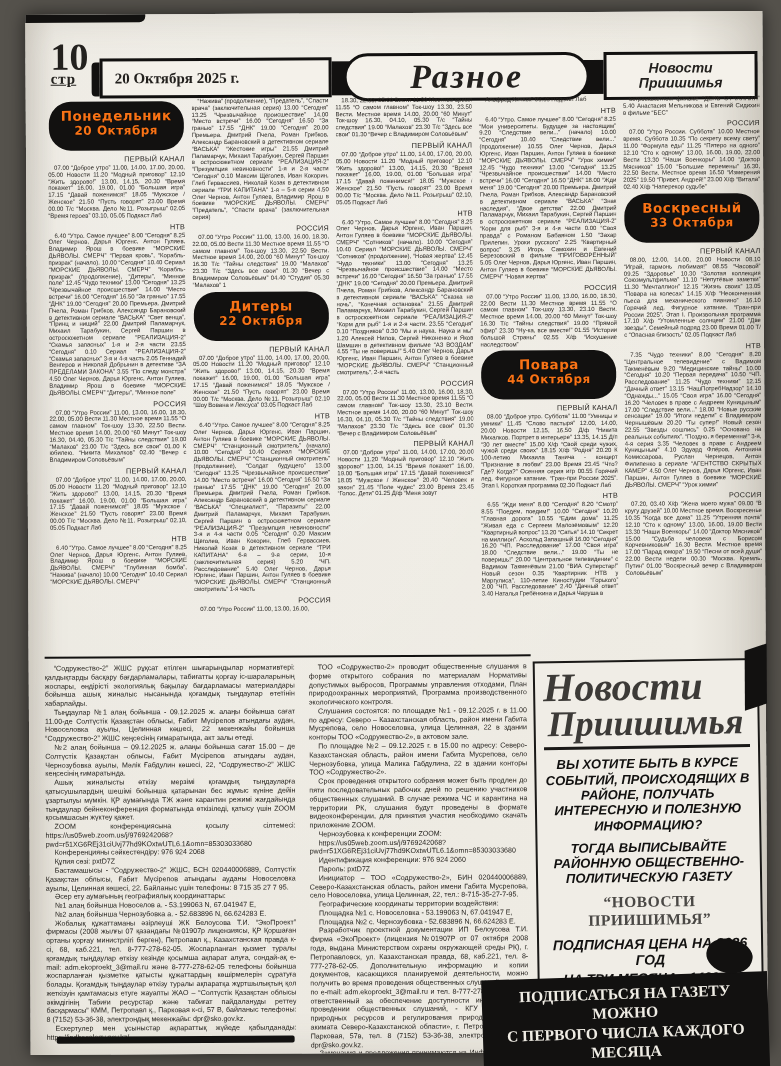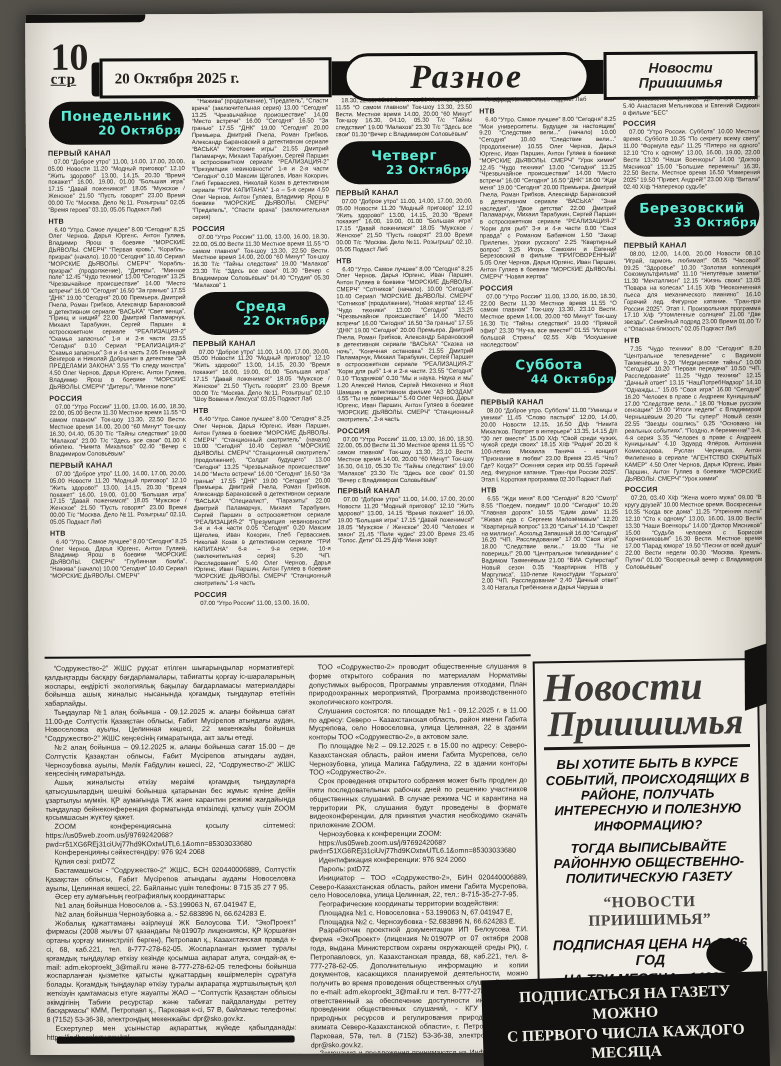--- a/index.html
+++ b/index.html
@@ -35,27 +35,27 @@
   }
   .hdr-masthead{
     position:absolute;left:578px;top:40px;width:154px;height:48px;background:#f4f1ea;border:3px solid #121110;
     display:flex;flex-direction:column;align-items:center;justify-content:center;box-sizing:border-box;
     font-weight:bold;font-style:italic;font-size:14px;line-height:1.1;
   }
   
   .tv-area{position:absolute;left:22px;top:84px;width:712px;height:562px;display:flex;gap:7px;overflow:hidden;}
   .tv-col{flex:1 1 0;overflow:hidden;min-width:0;}
   .day-header{
-    background:#121110;border-radius:22px;color:#5eead4;text-align:center;
-    padding:6px 2px 7px;margin:3px 1px 4px;font-weight:bold;letter-spacing:.5px;
+    background:#121110;border-radius:22px;color:#f97316;text-align:center;
+    padding:6px 2px 13px;margin:3px 1px 4px;font-weight:bold;letter-spacing:.5px;
     text-shadow:0 0 1px #000;
   }
   .day-header .l1{font-size:13.5px;font-family:"DejaVu Sans",sans-serif;}
-  .day-header .l2{font-size:12px;font-family:"DejaVu Sans",sans-serif;text-align:right;}
-  .channel-header{text-align:left;font-weight:bold;font-size:7.2px;margin:3px 0 1px;letter-spacing:.3px;}
+  .day-header .l2{font-size:12px;font-family:"DejaVu Sans",sans-serif;}
+  .channel-header{text-align:right;font-weight:normal;font-size:7.2px;margin:3px 0 1px;letter-spacing:.3px;}
   .listing{font-size:6px;line-height:1.14;text-align:justify;text-indent:6px;margin:0 0 1px;color:#2a2723;word-spacing:-.2px;}
   
   .bottom-rule{position:absolute;left:16px;top:642px;width:486px;height:2px;background:#121110;}
   .notice{position:absolute;top:650px;overflow:hidden;}
   .notice p{font-size:7.1px;line-height:1.24;text-align:justify;text-indent:9px;margin:0;color:#26231f;}
   #notice-kz{left:16px;width:250px;height:384px;}
   #notice-ru{left:280px;width:218px;height:390px;}
   .kz-bottom-bar{position:absolute;left:26px;top:1022px;width:238px;height:7px;background:#121110;border-radius:2px;}
   
   .ad{
@@ -115,66 +115,62 @@
         <div class="channel-header">ПЕРВЫЙ КАНАЛ</div>
         <p class="listing">07.00 “Доброе утро” 11.00, 14.00, 17.00, 20.00, 05.00 Новости 11.20 “Модный приговор” 12.10 “Жить здорово!” 13.00, 14.15, 20.30 “Время покажет” 16.00, 19.00, 01.00 “Большая игра” 17.15 “Давай поженимся!” 18.05 “Мужское / Женское” 21.50 “Пусть говорят” 23.00 Время 00.00 Т/с “Москва. Дело №11. Розыгрыш” 02.10, 05.05 Подкаст Лаб</p>
         <div class="channel-header">НТВ</div>
         <p class="listing">6.40 “Утро. Самое лучшее” 8.00 “Сегодня” 8.25 Олег Чернов, Дарья Юргенс, Антон Гуляев, Владимир Ярош в боевике “МОРСКИЕ ДЬЯВОЛЫ. СМЕРЧ” “Глубинная бомба”, “Нажива” (начало) 10.00 “Сегодня” 10.40 Сериал “МОРСКИЕ ДЬЯВОЛЫ. СМЕРЧ”</p>
       </div>
       <div class="tv-col">
         <p class="listing">“Нажива” (продолжение), “Предатель”, “Спасти врача” (заключительная серия) 13.00 “Сегодня” 13.25 “Чрезвычайное происшествие” 14.00 “Место встречи” 16.00 “Сегодня” 16.50 “За гранью” 17.55 “ДНК” 19.00 “Сегодня” 20.00 Премьера. Дмитрий Пчела, Роман Грибков, Александр Барановский в детективном сериале “ВАСЬКА” “Жестокие игры” 21.55 Дмитрий Паламарчук, Михаил Тарабукин, Сергей Паршин в остросюжетном сериале “РЕАЛИЗАЦИЯ-2” “Презумпция невиновности” 1-я и 2-я части “Сегодня” 0.10 Максим Щёголев, Иван Кокорин, Глеб Гервассиев, Николай Козак в детективном сериале “ТРИ КАПИТАНА” 1-я – 5-я серии 4.50 Олег Чернов, Антон Гуляев, Владимир Ярош в боевике “МОРСКИЕ ДЬЯВОЛЫ. СМЕРЧ” “Предатель”, “Спасти врача” (заключительная серия)</p>
         <div class="channel-header">РОССИЯ</div>
         <p class="listing">07.00 “Утро России” 11.00, 13.00, 16.00, 18.30, 22.00, 05.00 Вести 11.30 Местное время 11.55 “О самом главном” Ток-шоу 13.30, 22.50 Вести. Местное время 14.00, 20.00 “60 Минут” Ток-шоу 16.30 Т/с “Тайны следствия” 19.00 “Малахов” 23.30 Т/с “Здесь все свои” 01.30 “Вечер с Владимиром Соловьёвым” 04.40 “Студия” 05.30 “Малахов” 1</p>
         <div class="day-header">
-          <div class="l1">Среда</div>
+          <div class="l1">Дитеры</div>
           <div class="l2">22 Октября</div>
         </div>
         <div class="channel-header">ПЕРВЫЙ КАНАЛ</div>
         <p class="listing">07.00 “Доброе утро” 11.00, 14.00, 17.00, 20.00, 05.00 Новости 11.20 “Модный приговор” 12.10 “Жить здорово!” 13.00, 14.15, 20.30 “Время покажет” 16.00, 19.00, 01.00 “Большая игра” 17.15 “Давай поженимся!” 18.05 “Мужское / Женское” 21.50 “Пусть говорят” 23.00 Время 00.00 Т/с “Москва. Дело №11. Розыгрыш” 02.10 “Шоу Вована и Лексуса” 03.05 Подкаст Лаб</p>
         <div class="channel-header">НТВ</div>
         <p class="listing">6.40 “Утро. Самое лучшее” 8.00 “Сегодня” 8.25 Олег Чернов, Дарья Юргенс, Иван Паршин, Антон Гуляев в боевике “МОРСКИЕ ДЬЯВОЛЫ. СМЕРЧ” “Станционный смотритель” (начало) 10.00 “Сегодня” 10.40 Сериал “МОРСКИЕ ДЬЯВОЛЫ. СМЕРЧ” “Станционный смотритель” (продолжение), “Солдат будущего” 13.00 “Сегодня” 13.25 “Чрезвычайное происшествие” 14.00 “Место встречи” 16.00 “Сегодня” 16.50 “За гранью” 17.55 “ДНК” 19.00 “Сегодня” 20.00 Премьера. Дмитрий Пчела, Роман Грибков, Александр Барановский в детективном сериале “ВАСЬКА” “Специалист”, “Паразиты” 22.00 Дмитрий Паламарчук, Михаил Тарабукин, Сергей Паршин в остросюжетном сериале “РЕАЛИЗАЦИЯ-2” “Презумпция невиновности” 3-я и 4-я части 0.05 “Сегодня” 0.20 Максим Щёголев, Иван Кокорин, Глеб Гервассиев, Николай Козак в детективном сериале “ТРИ КАПИТАНА” 6-я – 9-я серии, 10-я (заключительная серия) 5.20 “ЧП. Расследование” 5.40 Олег Чернов, Дарья Юргенс, Иван Паршин, Антон Гуляев в боевике “МОРСКИЕ ДЬЯВОЛЫ. СМЕРЧ” “Станционный смотритель” 1-я часть</p>
         <div class="channel-header">РОССИЯ</div>
         <p class="listing">07.00 “Утро России” 11.00, 13.00, 16.00,</p>
       </div>
       <div class="tv-col">
         <p class="listing">18.30, 22.00, 05.00 Вести 11.30 Местное время 11.55 “О самом главном” Ток-шоу 13.30, 23.50 Вести. Местное время 14.00, 20.00 “60 Минут” Ток-шоу 16.30, 04.10, 05.30 Т/с “Тайны следствия” 19.00 “Малахов” 23.30 Т/с “Здесь все свои” 01.30 “Вечер с Владимиром Соловьёвым”</p>
-        <div class="day-header">
-          <div class="l1">Четверг</div>
-          <div class="l2">23 Октября</div>
-        </div>
         <div class="channel-header">ПЕРВЫЙ КАНАЛ</div>
         <p class="listing">07.00 “Доброе утро” 11.00, 14.00, 17.00, 20.00, 05.00 Новости 11.20 “Модный приговор” 12.10 “Жить здорово!” 13.00, 14.15, 20.30 “Время покажет” 16.00, 19.00, 01.00 “Большая игра” 17.15 “Давай поженимся!” 18.05 “Мужское / Женское” 21.50 “Пусть говорят” 23.00 Время 00.00 Т/с “Москва. Дело №11. Розыгрыш” 02.10, 05.05 Подкаст Лаб</p>
         <div class="channel-header">НТВ</div>
         <p class="listing">6.40 “Утро. Самое лучшее” 8.00 “Сегодня” 8.25 Олег Чернов, Дарья Юргенс, Иван Паршин, Антон Гуляев в боевике “МОРСКИЕ ДЬЯВОЛЫ. СМЕРЧ” “Сотников” (начало). 10.00 “Сегодня” 10.40 Сериал “МОРСКИЕ ДЬЯВОЛЫ. СМЕРЧ” “Сотников” (продолжение), “Новая жертва” 12.45 “Чудо техники” 13.00 “Сегодня” 13.25 “Чрезвычайное происшествие” 14.00 “Место встречи” 16.00 “Сегодня” 16.50 “За гранью” 17.55 “ДНК” 19.00 “Сегодня” 20.00 Премьера. Дмитрий Пчела, Роман Грибков, Александр Барановский в детективном сериале “ВАСЬКА” “Сказка на ночь”, “Конечная остановка” 21.55 Дмитрий Паламарчук, Михаил Тарабукин, Сергей Паршин в остросюжетном сериале “РЕАЛИЗАЦИЯ-2” “Корм для рыб” 1-я и 2-я части. 23.55 “Сегодня” 0.10 “Поздняков” 0.30 “Мы и наука. Наука и мы” 1.20 Алексей Нилов, Сергей Никоненко и Яков Шамшин в детективном фильме “АЗ ВОЗДАМ” 4.55 “Ты не поверишь!” 5.40 Олег Чернов, Дарья Юргенс, Иван Паршин, Антон Гуляев в боевике “МОРСКИЕ ДЬЯВОЛЫ. СМЕРЧ” “Станционный смотритель”. 2-я часть</p>
         <div class="channel-header">РОССИЯ</div>
         <p class="listing">07.00 “Утро России” 11.00, 13.00, 16.00, 18.30, 22.00, 05.00 Вести 11.30 Местное время 11.55 “О самом главном” Ток-шоу 13.30, 23.10 Вести. Местное время 14.00, 20.00 “60 Минут” Ток-шоу 16.30, 04.10, 05.30 Т/с “Тайны следствия” 19.00 “Малахов” 23.30 Т/с “Здесь все свои” 01.30 “Вечер с Владимиром Соловьёвым”</p>
         <div class="channel-header">ПЕРВЫЙ КАНАЛ</div>
         <p class="listing">07.00 “Доброе утро” 11.00, 14.00, 17.00, 20.00 Новости 11.20 “Модный приговор” 12.10 “Жить здорово!” 13.00, 14.15 “Время покажет” 16.00, 19.00 “Большая игра” 17.15 “Давай поженимся!” 18.05 “Мужское / Женское” 20.40 “Человек и закон” 21.45 “Поле чудес” 23.00 Время 23.45 “Голос. Дети” 01.25 Д/ф “Меня зовут</p>
       </div>
       <div class="tv-col">
         <p class="listing">Альфред Хичкок” 03.35 Подкаст Лаб</p>
         <div class="channel-header">НТВ</div>
         <p class="listing">6.40 “Утро. Самое лучшее” 8.00 “Сегодня” 8.25 “Мои университеты. Будущее за настоящим” 9.20 “Следствие вели...” (начало) 10.00 “Сегодня” 10.40 “Следствие вели...” (продолжение) 10.55 Олег Чернов, Дарья Юргенс, Иван Паршин, Антон Гуляев в боевике “МОРСКИЕ ДЬЯВОЛЫ. СМЕРЧ” “Урок химии” 12.45 “Чудо техники” 13.00 “Сегодня” 13.25 “Чрезвычайное происшествие” 14.00 “Место встречи” 16.00 “Сегодня” 16.50 “ДНК” 18.00 “Жди меня” 19.00 “Сегодня” 20.00 Премьера. Дмитрий Пчела, Роман Грибков, Александр Барановский в детективном сериале “ВАСЬКА” “Знак наследия”, “Двое детства” 22.00 Дмитрий Паламарчук, Михаил Тарабукин, Сергей Паршин в остросюжетном сериале “РЕАЛИЗАЦИЯ-2” “Корм для рыб” 3-я и 4-я части 0.00 “Своя правда” с Романом Бабаяном 1.50 “Захар Прилепин. Уроки русского” 2.25 “Квартирный вопрос” 3.25 Игорь Самохин и Евгений Березовский в фильме “ПРИГОВОРЁННЫЙ” 5.05 Олег Чернов, Дарья Юргенс, Иван Паршин, Антон Гуляев в боевике “МОРСКИЕ ДЬЯВОЛЫ. СМЕРЧ” “Новая жертва”</p>
         <div class="channel-header">РОССИЯ</div>
         <p class="listing">07.00 “Утро России” 11.00, 13.00, 16.00, 18.30, 22.00 Вести 11.30 Местное время 11.55 “О самом главном” Ток-шоу 13.30, 23.10 Вести. Местное время 14.00, 20.00 “60 Минут” Ток-шоу 16.30 Т/с “Тайны следствия” 19.00 “Прямой эфир” 23.30 “Ну-ка, все вместе!” 01.55 “Истории большой Страны” 02.55 Х/ф “Искушение наследством”</p>
         <div class="day-header">
-          <div class="l1">Суббота</div>
+          <div class="l1">Повара</div>
           <div class="l2">44 Октября</div>
         </div>
         <div class="channel-header">ПЕРВЫЙ КАНАЛ</div>
         <p class="listing">08.00 “Доброе утро. Суббота” 11.00 “Умницы и умники” 11.45 “Слово пастыря” 12.00, 14.00, 20.00 Новости 12.15, 16.50 Д/ф “Никита Михалков. Портрет в интерьере” 13.35, 14.15 Д/п “30 лет вместе” 15.00 Х/ф “Свой среди чужих, чужой среди своих” 18.15 Х/ф “Родня” 20.20 К 100-летию Михаила Танича - концерт “Признание в любви” 23.00 Время 23.45 “Что? Где? Когда?” Осенняя серия игр 00.55 Горячий лед. Фигурное катание. “Гран-при России 2025”. Этап I. Короткая программа 02.30 Подкаст Лаб</p>
         <div class="channel-header">НТВ</div>
         <p class="listing">6.55 “Жди меня” 8.00 “Сегодня” 8.20 “Смотр” 8.55 “Поедем, поедим!” 10.00 “Сегодня” 10.20 “Главная дорога” 10.55 “Едим дома” 11.25 “Живая еда с Сергеем Малозёмовым” 12.20 “Квартирный вопрос” 13.20 “Сатья” 14.10 “Секрет на миллион”. Аскольд Запашный 16.00 “Сегодня” 16.20 “ЧП. Расследование” 17.00 “Своя игра” 18.00 “Следствие вели...” 19.00 “Ты не поверишь!” 20.00 “Центральное телевидение” с Вадимом Такменёвым 21.00 “ВИА Суперстар!” Новый сезон 0.35 “Квартирник НТВ у Маргулиса”. 110-летие Киностудии “Горького” 2.00 “ЧП. Расследование” 2.40 “Дачный ответ” 3.40 Наталья Гребёнкина и Дарья Чаруша в</p>
       </div>
       <div class="tv-col">
         <p class="listing">остросюжетном фильме “ДЕНЬ ОТЧАЯНИЯ” 5.40 Анастасия Мельникова и Евгений Сидихин в фильме “БЕС”</p>
         <div class="channel-header">РОССИЯ</div>
         <p class="listing">07.00 “Утро России. Суббота” 10.00 Местное время. Суббота 10.35 “По секрету всему свету” 11.00 “Формула еды” 11.25 “Пятеро на одного” 12.10 “Сто к одному” 13.00, 16.00, 19.00, 22.00 Вести 13.30 “Наши Военкоры” 14.00 “Доктор Мясников” 15.00 “Большие перемены” 16.30, 22.50 Вести. Местное время 16.50 “Измерения 2025” 19.50 “Привет, Андрей!” 23.00 Х/ф “Витала” 02.40 Х/ф “Наперекор судьбе”</p>
         <div class="day-header">
-          <div class="l1">Березовский</div>
+          <div class="l1">Воскресный</div>
           <div class="l2">33 Октября</div>
         </div>
         <div class="channel-header">ПЕРВЫЙ КАНАЛ</div>
         <p class="listing">08.00, 12.00, 14.00, 20.00 Новости 08.10 “Играй, гармонь любимая!” 08.55 “Часовой” 09.25 “Здоровье” 10.30 “Золотая коллекция Союзмультфильма” 11.10 “Непутёвые заметки” 11.30 “Мечталлион” 12.15 “Жизнь своих” 13.05 “Повара на колесах” 14.15 Х/ф “Неоконченная пьеса для механического пианино” 16.10 Горячий лед. Фигурное катание. “Гран-при России 2025”. Этап I. Произвольная программа 17.10 Х/ф “Утомленные солнцем” 21.00 “Две звезды”. Семейный подряд 23.00 Время 01.00 Т/с “Опасная близость” 02.05 Подкаст Лаб</p>
         <div class="channel-header">НТВ</div>
         <p class="listing">7.35 “Чудо техники” 8.00 “Сегодня” 8.20 “Центральное телевидение” с Вадимом Такменёвым 9.20 “Медицинские тайны” 10.00 “Сегодня” 10.20 “Первая передача” 10.50 “ЧП. Расследование” 11.25 “Чудо техники” 12.15 “Дачный ответ” 13.15 “НашПотребНадзор” 14.10 “Однажды...” 15.05 “Своя игра” 16.00 “Сегодня” 16.20 “Человек в праве с Андреем Куницыным” 17.00 “Следствие вели...” 18.00 “Новые русские сенсации” 19.00 “Итоги недели” с Владимиром Чернышёвым 20.20 “Ты супер!” Новый сезон 22.55 “Звезды сошлись” 0.25 “Основано на реальных событиях”. “Поздно, я беременна!” 3-я, 4-я серия 3.35 “Человек в праве с Андреем Куницыным” 4.10 Эдуард Флёров, Антонина Комиссарова, Руслан Чернецов, Антон Филипенко в сериале “АГЕНТСТВО СКРЫТЫХ КАМЕР” 4.50 Олег Чернов, Дарья Юргенс, Иван Паршин, Антон Гуляев в боевике “МОРСКИЕ ДЬЯВОЛЫ. СМЕРЧ” “Урок химии”</p>
         <div class="channel-header">РОССИЯ</div>
         <p class="listing">07.20, 03.40 Х/ф “Жена моего мужа” 09.00 “В кругу друзей” 10.00 Местное время. Воскресенье 10.35 “Когда все дома” 11.25 “Утренняя почта” 12.10 “Сто к одному” 13.00, 16.00, 19.00 Вести 13.30 “Наши Военкоры” 14.00 “Доктор Мясников” 15.00 “Судьба человека с Борисом Корчевниковым” 16.30 Вести. Местное время 17.00 “Парад юмора” 19.50 “Песни от всей души” 22.00 Вести недели 00.30 “Москва. Кремль. Путин” 01.00 “Воскресный вечер с Владимиром Соловьёвым”</p>
       </div>
     </div>

